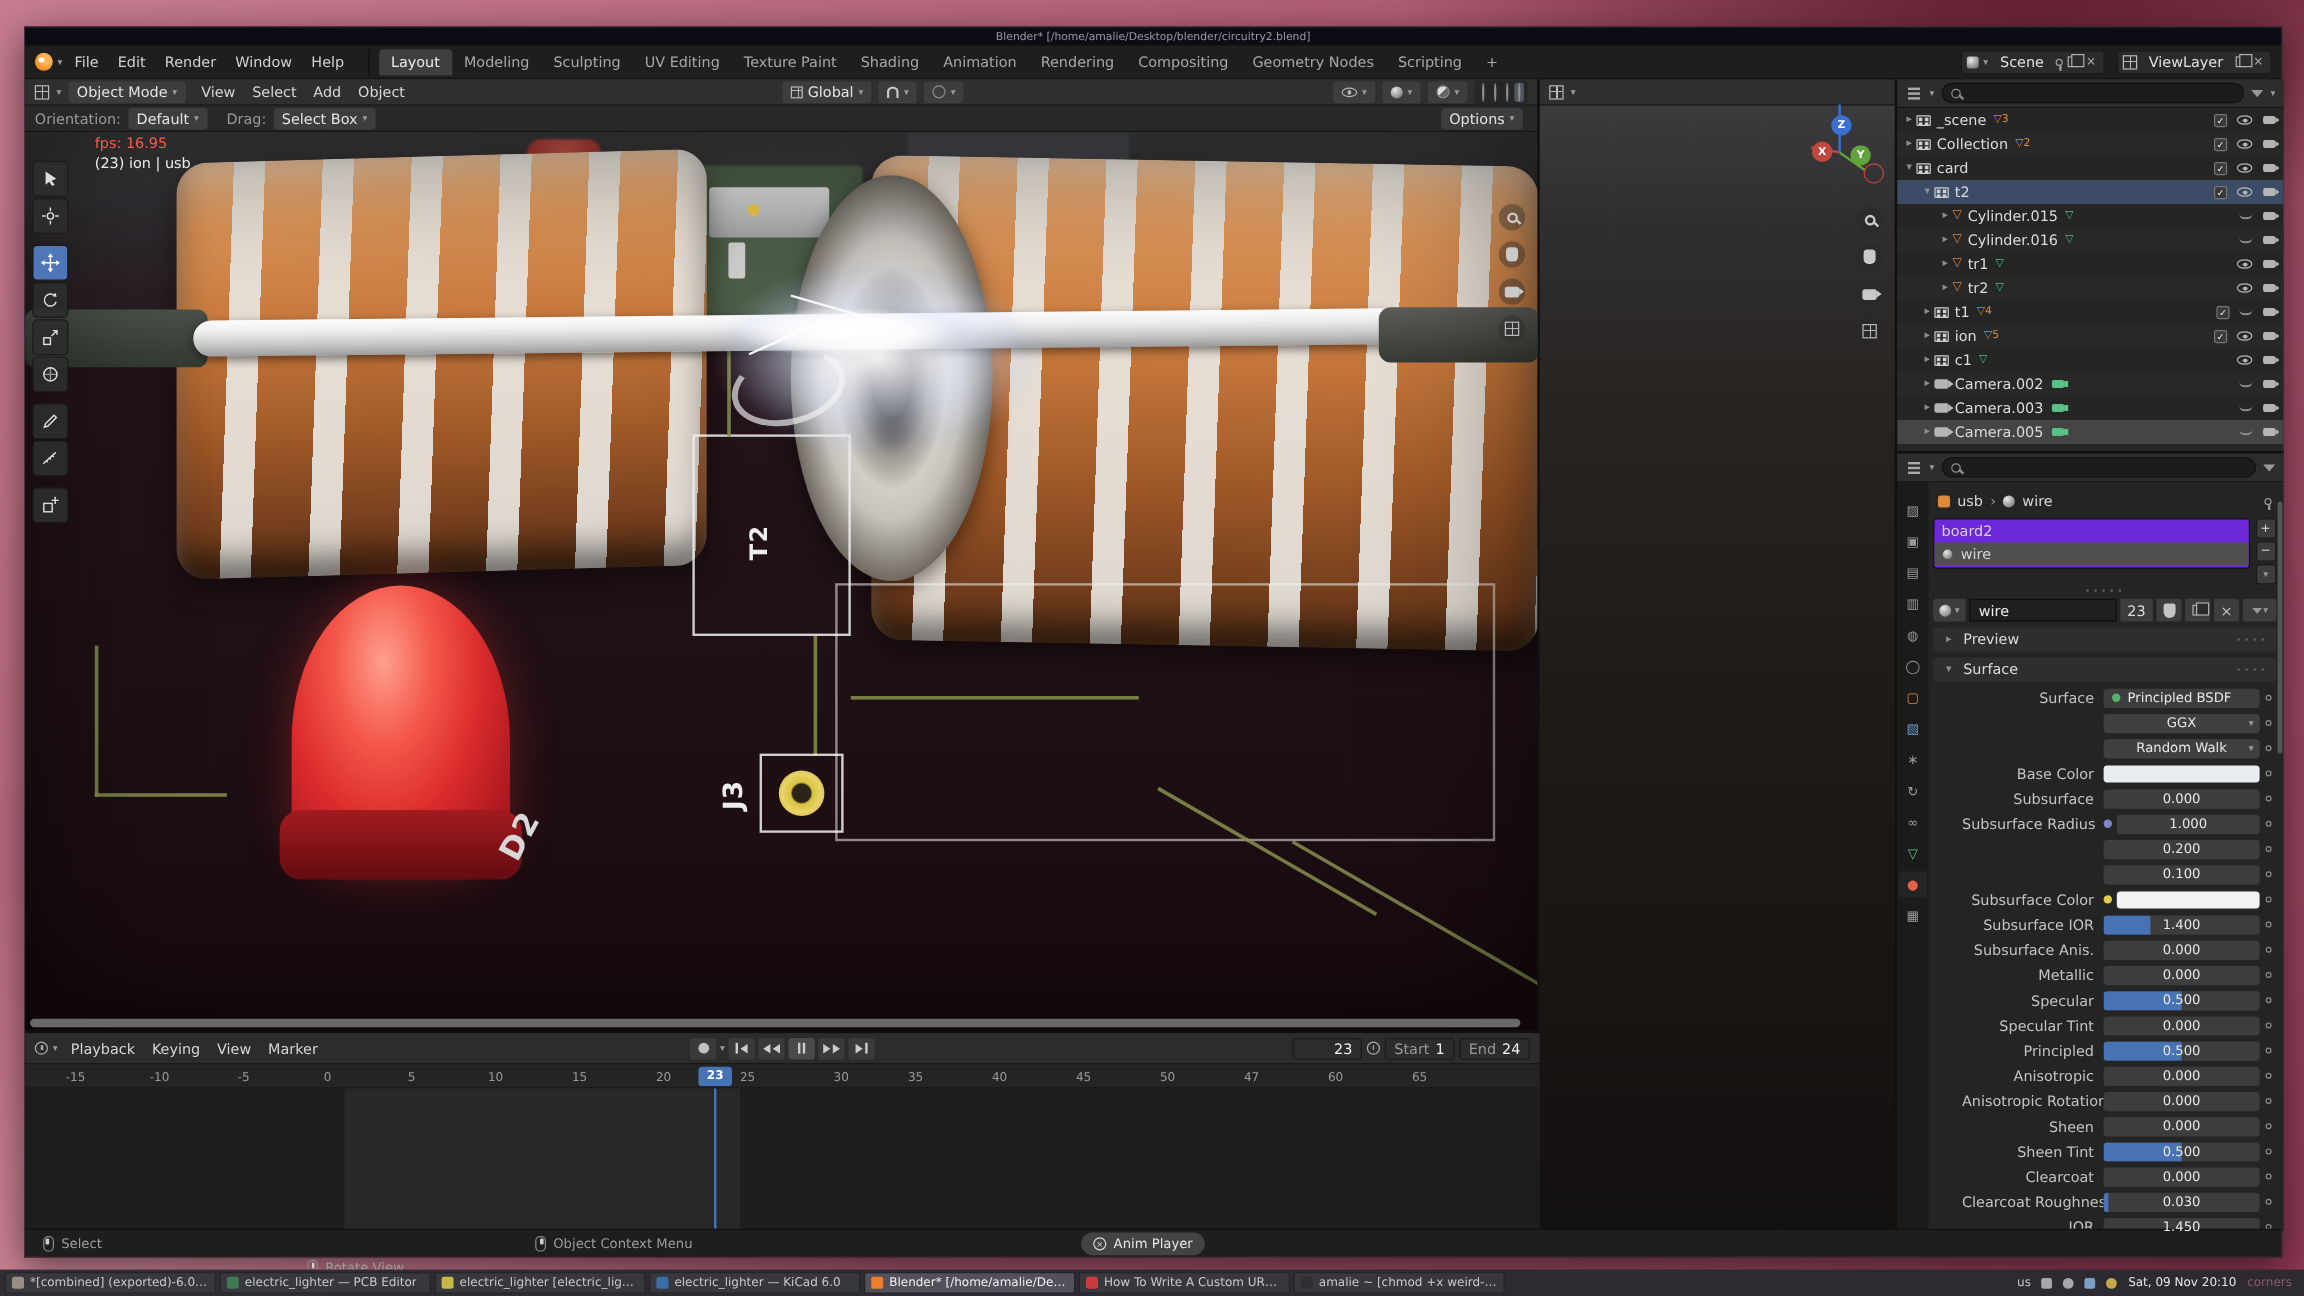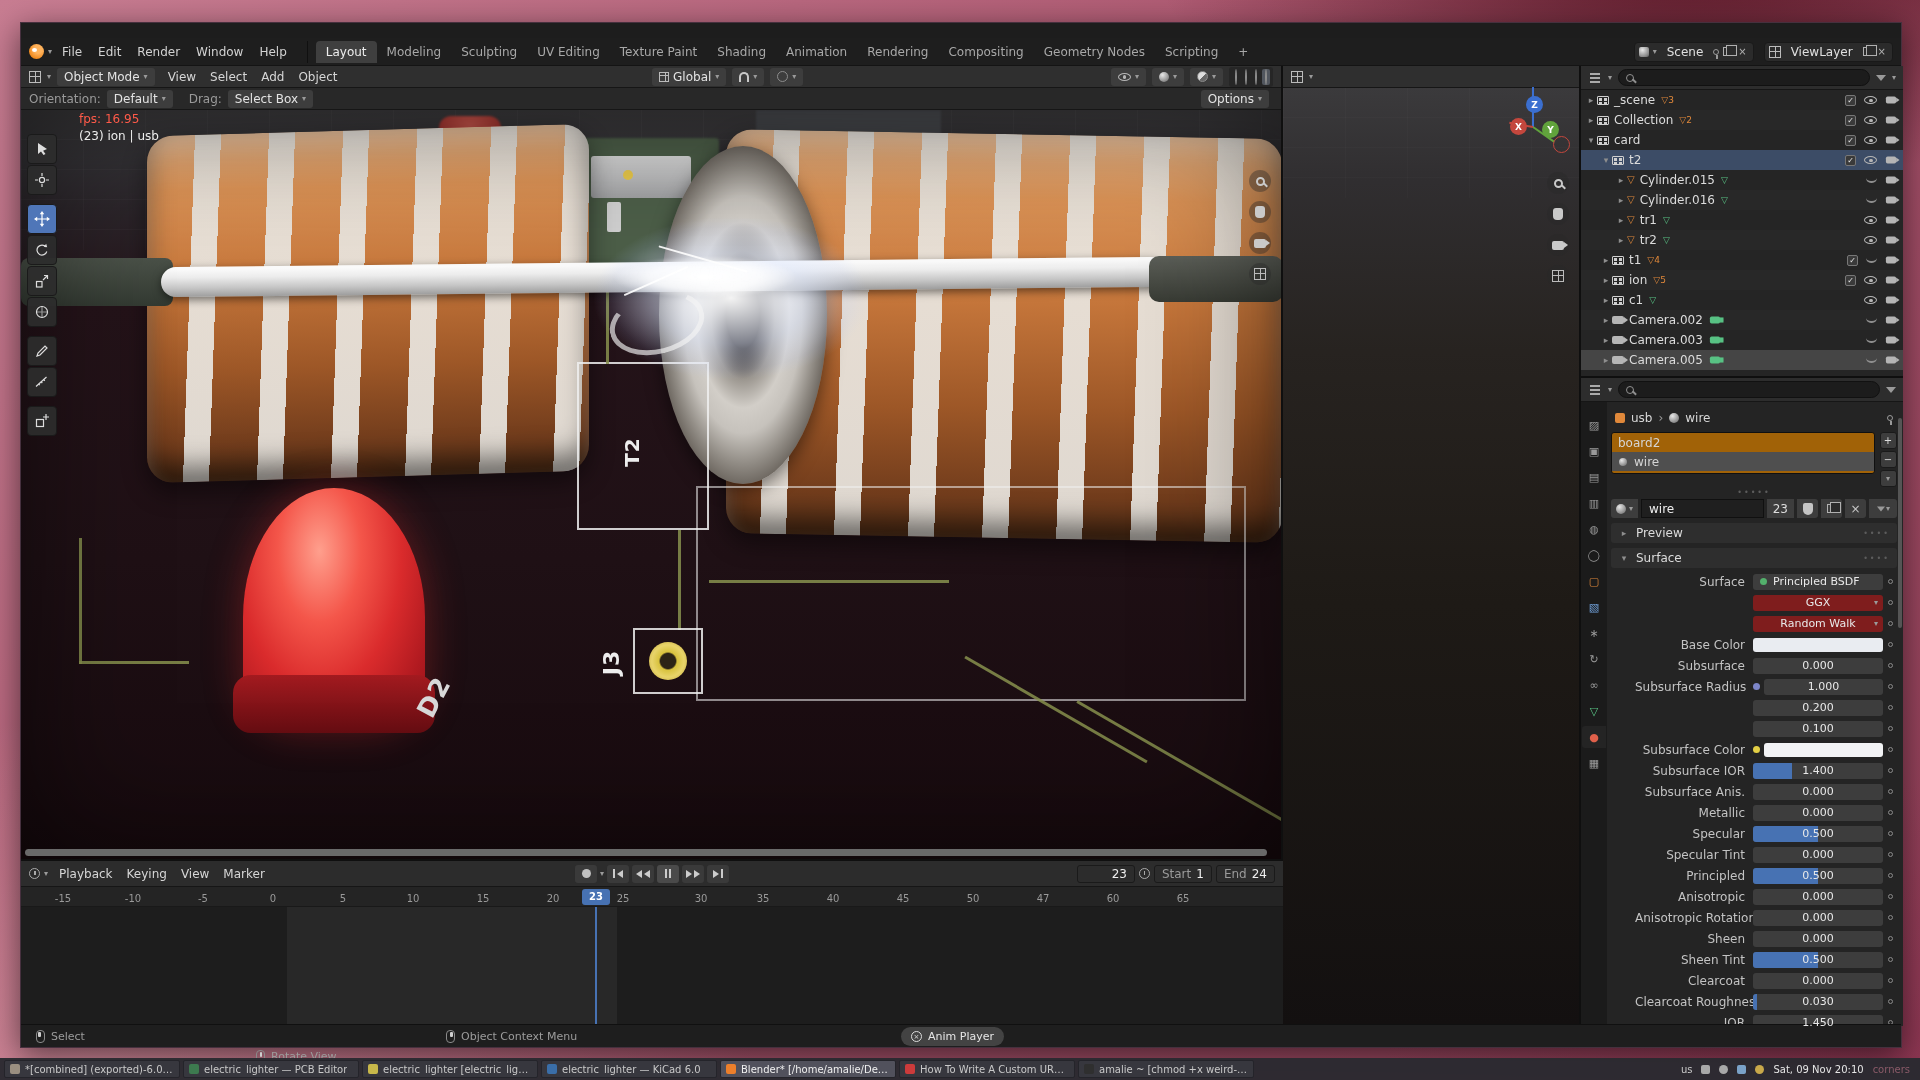--- a/index.html
+++ b/index.html
@@ -197,38 +197,38 @@
   
   #props { position:absolute; left:0; top:312px; width:100%; bottom:0; background:#242424; overflow:hidden; }
   #pr-header { display:flex; align-items:center; gap:6px; height:24px; background:#2d2d2d; border-bottom:1px solid #161616; padding:0 7px; }
   #pr-tabs { position:absolute; left:0; top:24px; bottom:0; width:26px; background:#1b1b1b; display:flex; flex-direction:column;
     align-items:center; padding-top:12px; gap:4px; }
   .ptab { width:24px; height:22px; display:flex; align-items:center; justify-content:center; font-size:11px; color:#9a9a9a; border-radius:3px 0 0 3px; }
   .ptab.active { background:#242424; color:#e0604a; }
   #pr-content { position:absolute; left:26px; right:0; top:24px; bottom:0; padding:6px 6px 0 4px; }
   .crumb { display:flex; align-items:center; gap:6px; height:20px; padding:0 4px; color:#d8d8d8; }
   .slotbox { display:flex; margin-top:4px; }
-  .slotlist { flex:1; background:#a16207; border:1px solid #101010; border-radius:3px; height:42px; overflow:hidden; }
+  .slotlist { flex:1; background:#6d28d9; border:1px solid #101010; border-radius:3px; height:42px; overflow:hidden; }
   .slotrow { display:flex; align-items:center; gap:6px; height:19px; padding:0 6px; color:#d5d5d5; }
   .slotrow.sel { background:#4f4f4f; }
   .slotside { width:22px; display:flex; flex-direction:column; gap:2px; align-items:center; padding-left:4px; }
   .sbtn { width:17px; height:17px; background:#3d3d3d; border:1px solid #1a1a1a; border-radius:3px; color:#ddd;
     display:flex; align-items:center; justify-content:center; font-size:10px; }
   .grip { height:10px; display:flex; align-items:center; justify-content:center; color:#5c5c5c; font-size:8px; letter-spacing:2px; }
   .dbrow { display:flex; align-items:center; gap:3px; margin-top:2px; }
   .dbbrowse { display:flex; align-items:center; gap:3px; background:#3d3d3d; border-radius:3px 0 0 3px; height:19px; padding:0 5px; }
   .dbname { flex:1; background:#1f1f1f; border:1px solid #101010; height:19px; color:#eee; display:flex; align-items:center; padding:0 7px; }
   .dbbadge { background:#3d3d3d; height:19px; border-radius:0; color:#ddd; display:flex; align-items:center; padding:0 6px; }
   .dbbtn { background:#3d3d3d; width:21px; height:19px; display:flex; align-items:center; justify-content:center; border-radius:0 3px 3px 0; }
   .panelhdr { display:flex; align-items:center; gap:6px; height:20px; background:#2e2e2e; border-radius:3px; margin-top:5px; padding:0 7px; color:#dcdcdc; }
   .prow { display:flex; align-items:center; height:21px; padding-left:24px; }
   .prow .plabel { flex:0 0 118px; text-align:right; padding-right:8px; color:#c3c3c3; white-space:nowrap; overflow:hidden; }
   .prow .pfield { flex:1; height:16px; border-radius:3px; background:#3d3d3d; color:#e8e8e8; display:flex;
     align-items:center; justify-content:center; position:relative; overflow:hidden; font-size:11px; }
-  .prow .pfield.dark { background:#7f1d1d;align-items:center; }
+  .prow .pfield.dark { background:#404040;align-items:center; }
   .prow .pfield .fill { position:absolute; left:0; top:0; bottom:0; background:#4772b3; }
   .prow .pfield .ftxt { position:relative; z-index:1; }
   .prow .pfield .fdd { position:absolute; right:5px; z-index:1; }
   .pnode { justify-content:flex-start !important; gap:6px; padding-left:7px; }
   .pswatch { flex:1; height:14px; border-radius:3px; }
   .kdot { flex:0 0 14px; display:flex; justify-content:center; }
   .kdot i { width:5px; height:5px; border-radius:50%; border:1px solid #8a8a8a; }
   .ldot { width:7px; height:7px; border-radius:50%; margin-right:4px; flex:0 0 auto; }
   .pr-scroll { position:absolute; right:1px; top:40px; width:4px; height:210px; background:#555; border-radius:2px; }
 
@@ -253,20 +253,23 @@
   #tray { margin-left:auto; display:flex; align-items:center; gap:9px; padding-right:6px; }
   .trayico { width:9px; height:9px; border-radius:2px; background:#a8a8a8; }
   #tb-clock { color:#e6e6e6; font-size:10px; }
   #tb-corner { color:#8a5a68; font-size:10px; }
 </style>
 </head>
 <body>
 
 <div id="bwin">
 
+  <div id="titlebar">
+    <span>Blender* [/home/amalie/Desktop/blender/circuitry2.blend]</span>
+  </div>
 
   <div id="menubar">
     <span class="blogo"></span>
     <span class="dd">▾</span>
     <span id="top-menus" style="display:flex">
         <span class="menu-item">File</span>
         <span class="menu-item">Edit</span>
         <span class="menu-item">Render</span>
         <span class="menu-item">Window</span>
         <span class="menu-item">Help</span>

